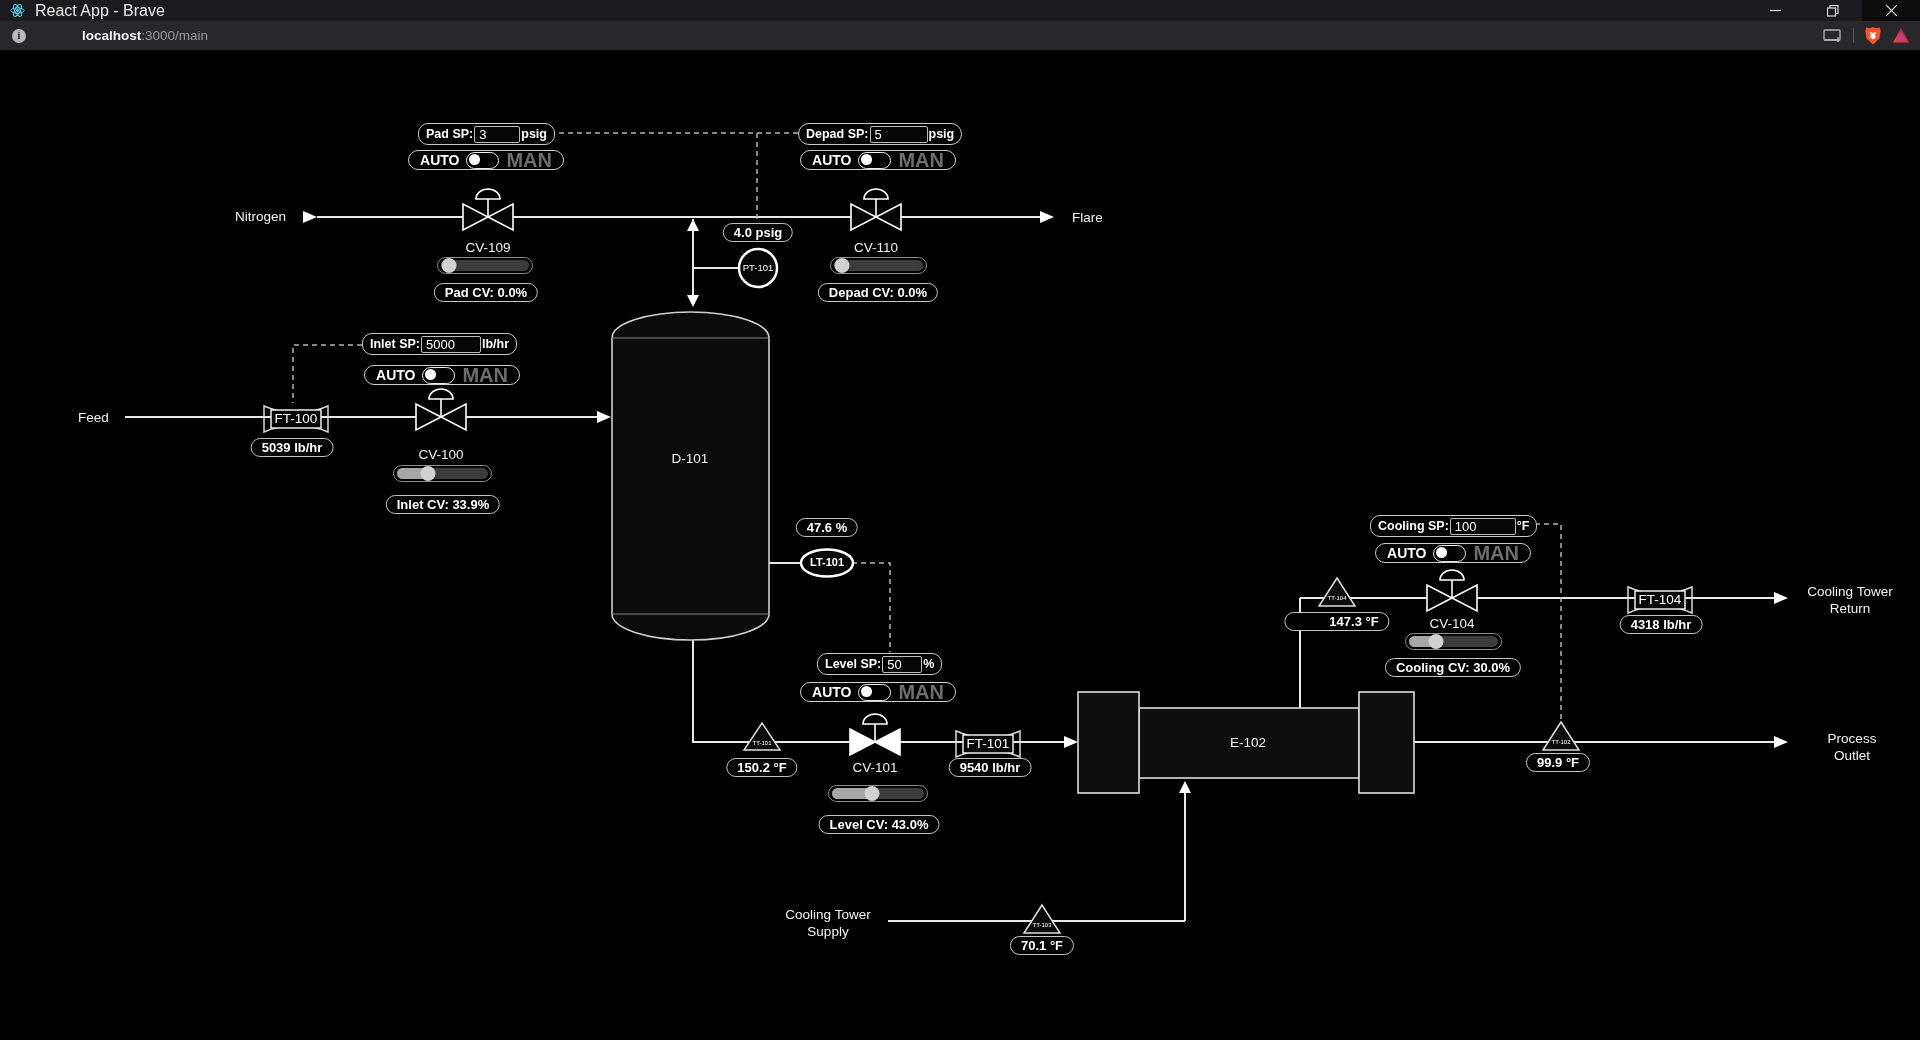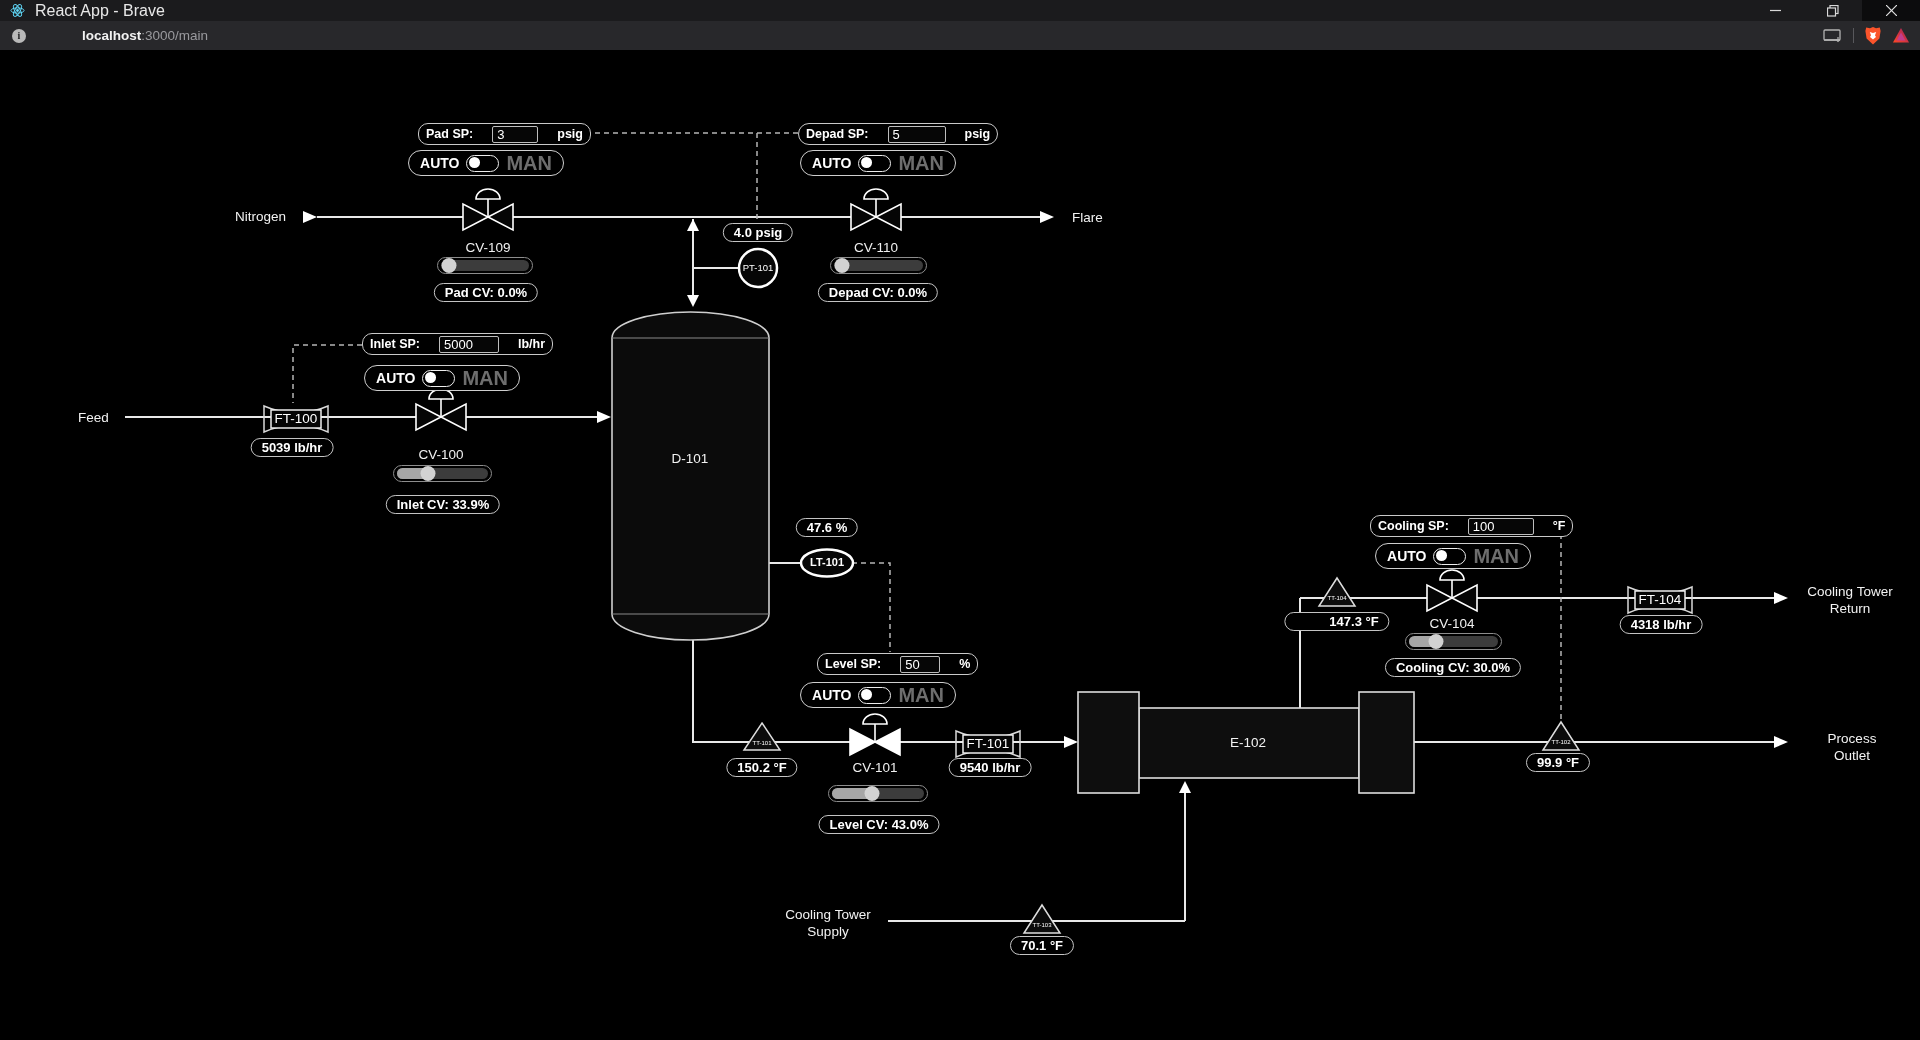--- a/index.html
+++ b/index.html
@@ -36,31 +36,31 @@
   .valve-name { font-size:13.5px; color:#f0f0f0; }
   .tt-tag { font-size:6px; color:#fff; width:36px; text-align:center; letter-spacing:0; }
   .pt-tag { font-size:9.5px; color:#fff; width:48px; text-align:center; }
   .lt-tag { font-size:11px; font-weight:bold; color:#fff; width:54px; text-align:center; }
   .ft-tag { font-size:13.5px; color:#fff; width:66px; text-align:center; }
 
   .pill { position:absolute; transform:translateX(-50%); white-space:nowrap;
           border:1.2px solid #c4c4c4; border-radius:10px; background:#000;
           padding:1px 10px; font-size:13px; font-weight:bold; color:#fff; }
 
-  .sp-pill { position:absolute; display:flex; align-items:center; gap:19px;
+  .sp-pill { position:absolute; display:flex; align-items:center; gap:1px;
              border:1.2px solid #c9c9c9; border-radius:10px; background:#000;
              padding:1px 7px; height:22px; }
   .sp-label, .sp-unit { font-size:12.5px; font-weight:bold; color:#fff; }
   .sp-input { background:#060606; border:1px solid #bdbdbd; border-radius:2px;
               color:#fff; font-size:13px; height:17px; padding:0 4px;
               font-family:"Liberation Sans", sans-serif; }
 
   .mode-toggle { position:absolute; transform:translateX(-50%); display:flex; align-items:center; gap:7px;
                  border:1.5px solid #cfcfcf; border-radius:13px; background:#000;
-                 padding:2px 11px; height:26px; }
+                 padding:2px 11px; height:20px; }
   .mode-auto { font-size:14px; font-weight:bold; color:#fff; }
   .mode-man  { font-size:20px; font-weight:bold; color:#6e6e6e; }
   .tog-track { width:33px; height:17px; border:1.5px solid #ededed; border-radius:9px; position:relative; }
   .tog-knob { position:absolute; left:2px; top:1.5px; width:11px; height:11px; border-radius:50%; background:#fff; }
 
   .slider { position:absolute; height:17px; border:1px solid #8d8d8d; border-radius:9px;
             background:#000; display:flex; align-items:center; padding:0 3px; }
   .slider .track { position:relative; flex:1; height:11px; border-radius:6px; background:#3c3c3c; }
   .slider .fill  { position:absolute; left:0; top:0; height:11px; border-radius:6px; background:#a6a6a6; }
   .slider .thumb { position:absolute; top:-2px; width:15px; height:15px; border-radius:50%;

